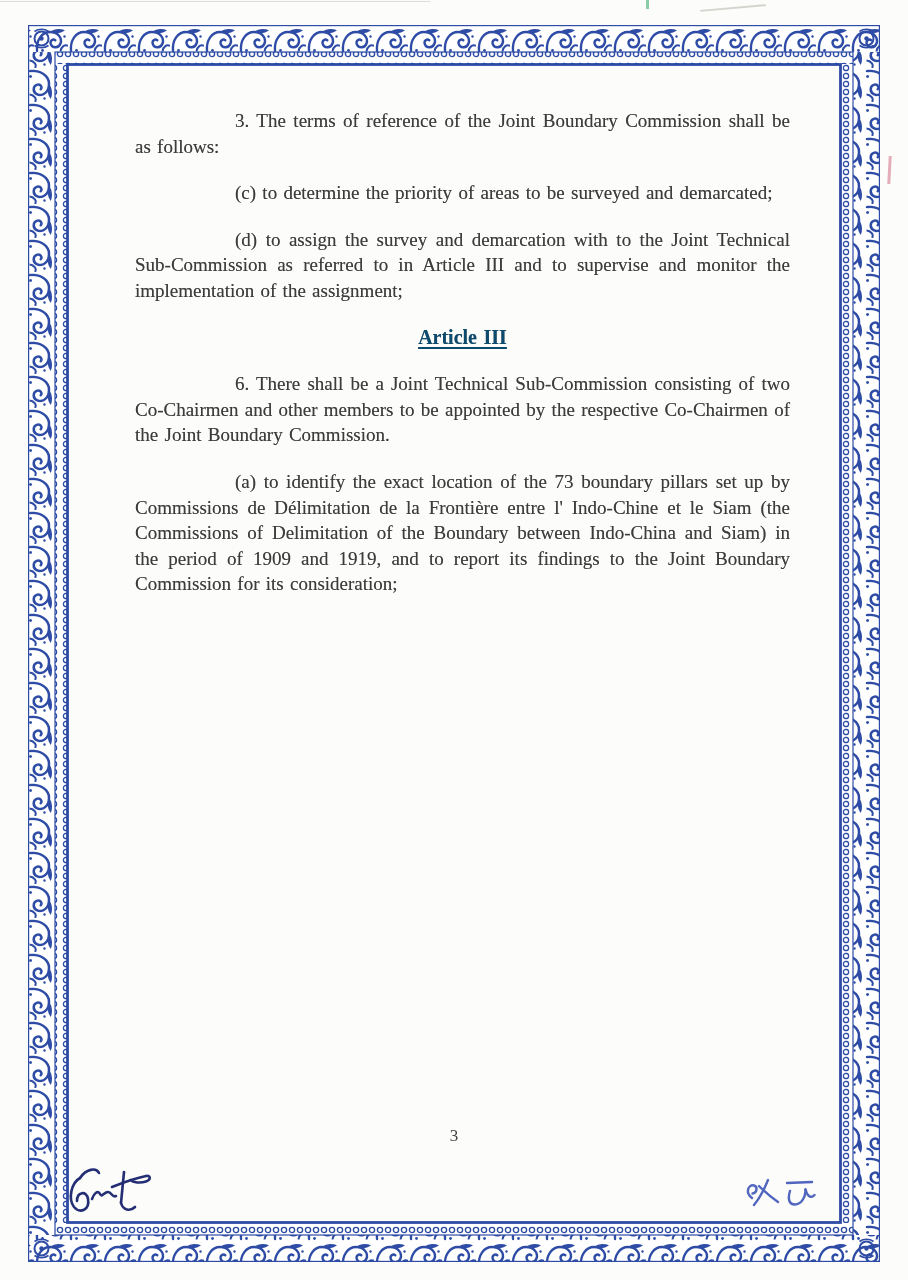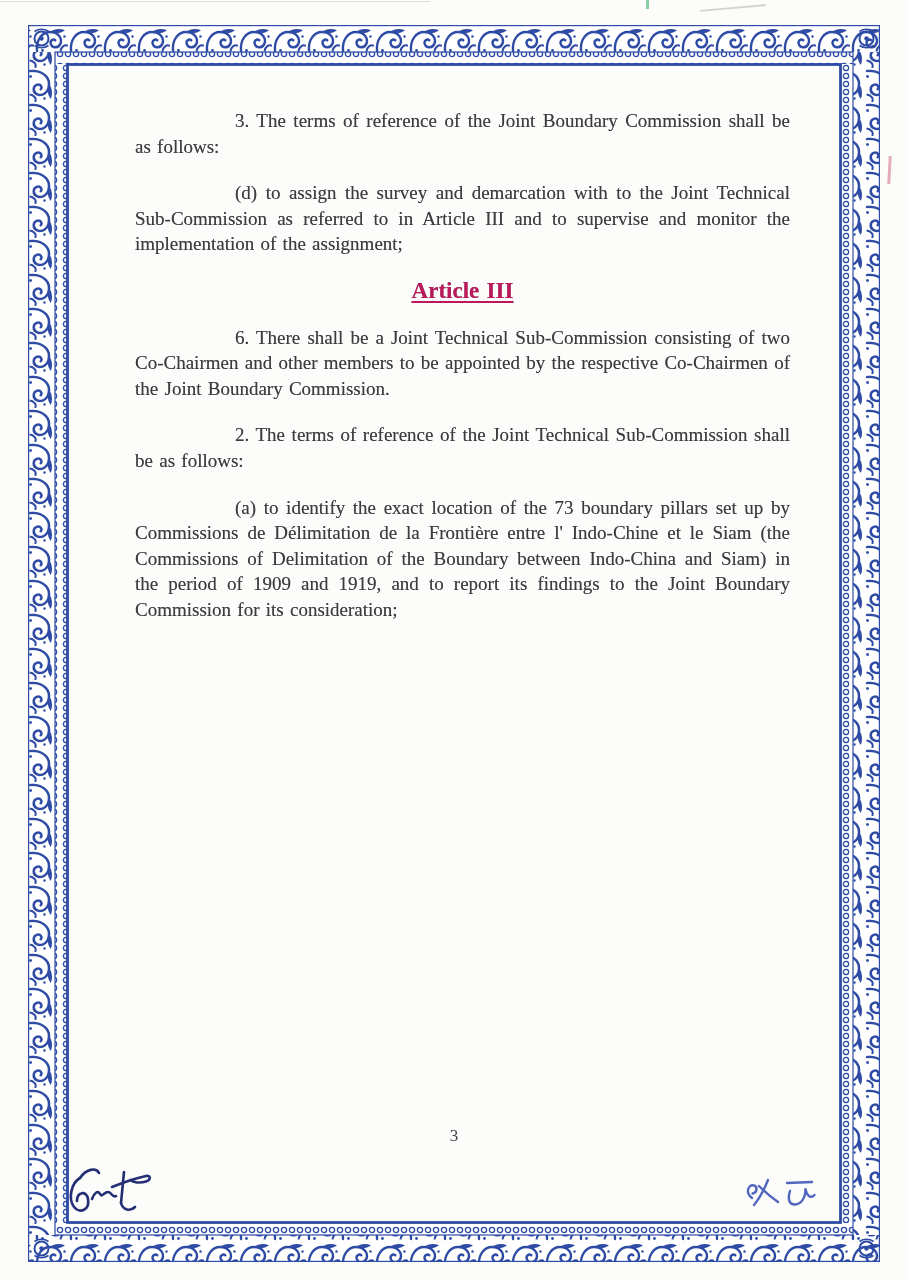--- a/index.html
+++ b/index.html
@@ -16,22 +16,22 @@
     box-sizing:border-box;padding:42px 49px 0 66px;
     color:#3c3c3c;font-size:19px;line-height:25.6px;
     word-spacing:0.08em;
     text-shadow:0 0 0.5px rgba(60,60,60,0.55);
   }
   .para{
     margin:0 0 21px 0;text-indent:100px;
     text-align:justify;text-align-last:left;
   }
   .article-heading{
-    margin:0 0 21px 0;text-align:center;font-size:23px;font-weight:bold;
-    text-decoration:underline;text-underline-offset:3px;color:#be185d;
+    margin:0 0 21px 0;text-align:center;font-size:20px;font-weight:bold;
+    text-decoration:underline;text-underline-offset:3px;color:#0c4a6e;
   }
   .pageno{
     position:absolute;left:0;right:0;top:1126px;text-align:center;
     font-size:17px;color:#454545;
   }
   .sig{position:absolute;pointer-events:none;}
   .sig-left{left:64px;top:1158px;}
   .sig-right{left:740px;top:1176px;}
   .artifact{position:absolute;pointer-events:none;}
   .artifact-green{left:646px;top:0;width:3px;height:9px;background:#7cc79b;opacity:.9;}
@@ -92,24 +92,24 @@
     <rect class="fs" stroke-width="2.8" x="67.5" y="64.5" width="773" height="1158"></rect>
 
     <use href="#cornerMotif" x="41.5" y="38.5"></use>
     <use href="#cornerMotif" x="866.5" y="38.5"></use>
     <use href="#cornerMotif" x="41.5" y="1248.5"></use>
     <use href="#cornerMotif" x="866.5" y="1248.5"></use>
   </svg>
 
   <div class="content">
     <p class="para">3.  The terms of reference of the Joint Boundary Commission shall be as follows:</p>
+    <p class="para">(c)  to determine the priority of areas to be surveyed and demarcated;</p>
     <p class="para">(d)  to assign the survey and demarcation with to the Joint Technical Sub-Commission as referred to in Article III and to supervise and monitor the implementation of the assignment;</p>
     <h2 class="article-heading">Article III</h2>
     <p class="para">6.  There shall be a Joint Technical Sub-Commission consisting of two Co-Chairmen and other members  to be appointed by the respective Co-Chairmen of the Joint Boundary Commission.</p>
-    <p class="para">2.  The terms of reference of the Joint Technical Sub-Commission shall be as follows:</p>
     <p class="para">(a)  to identify the exact location of the 73 boundary pillars set up by Commissions de Délimitation de la Frontière entre l' Indo-Chine et le Siam (the Commissions of Delimitation of the Boundary between Indo-China and Siam) in the period of 1909 and 1919, and to report its findings to the Joint Boundary Commission for its consideration;</p>
   </div>
 
   <div class="pageno">3</div>
 
   <svg class="sig sig-left" width="96" height="66" viewBox="0 0 96 66" aria-hidden="true">
     <g fill="none" stroke="#242e74" stroke-width="2.6" stroke-linecap="round">
       <path d="M16 20 C22 11 32 9 35 15"></path>
       <path d="M16 20 C7 25 4 41 10 49 C16 56 26 52 24 41 C22.5 32 13 34 13 43"></path>
       <path d="M28 41 C30 35 34 32 36 36 C38 40 40 34 44 34 C48 34 48 40 52 38"></path>

